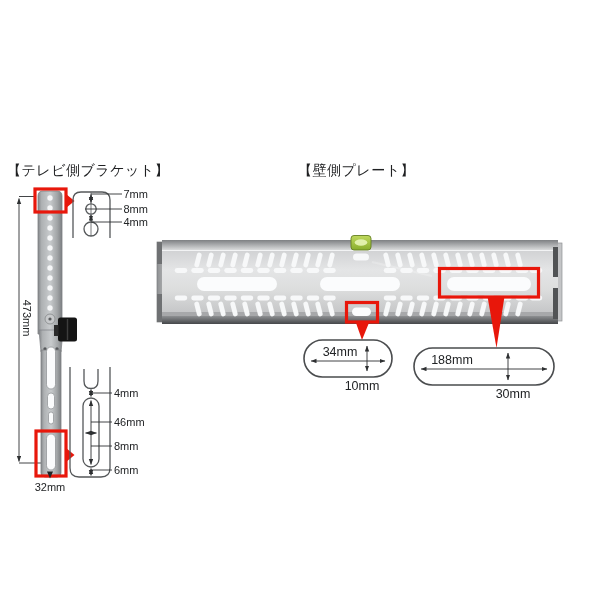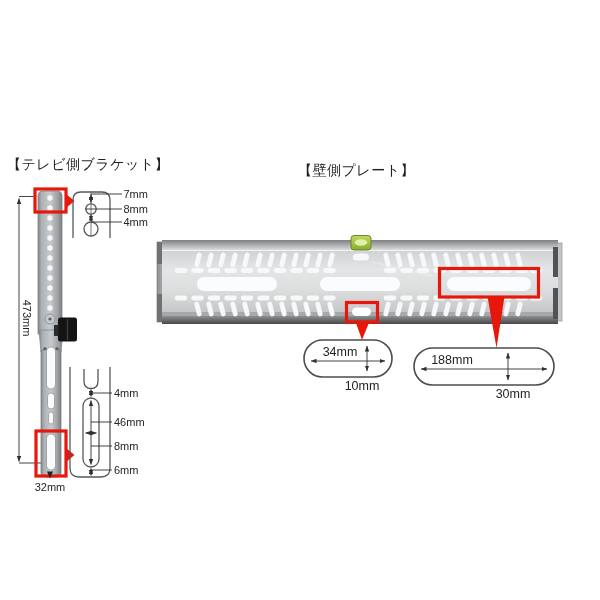--- a/index.html
+++ b/index.html
@@ -1,20 +1,20 @@
 <!DOCTYPE html>
 <html><head>
 <meta charset="utf-8">
 <style>
   html,body{margin:0;padding:0;}
   body{width:600px;height:600px;background:#ffffff;position:relative;overflow:hidden;
        font-family:"Liberation Sans",sans-serif;}
   .stage{position:absolute;left:0;top:0;width:600px;height:600px;}
   .section-title{position:absolute;font-size:14px;color:#1f2022;letter-spacing:.5px;white-space:nowrap;}
-  #title-tv{left:7px;top:156px;}
+  #title-tv{left:7px;top:162px;}
   #title-wall{left:298px;top:162px;}
   #footer-note{position:absolute;left:303px;top:481px;font-size:10.5px;color:#2f3133;white-space:nowrap;}
   svg text{font-family:"Liberation Sans",sans-serif;fill:#222426;}
   .dim{font-size:11px;}
   .dim-lg{font-size:12.5px;}
   .dl{stroke:#2e3032;stroke-width:0.9;fill:none;}
   .thin{stroke:#55585a;stroke-width:1.3;fill:none;}
   .redbox{stroke:#e8170b;stroke-width:3.2;fill:none;}
   .slotline{stroke:#8b8e90;stroke-width:0.7;}
 </style>

